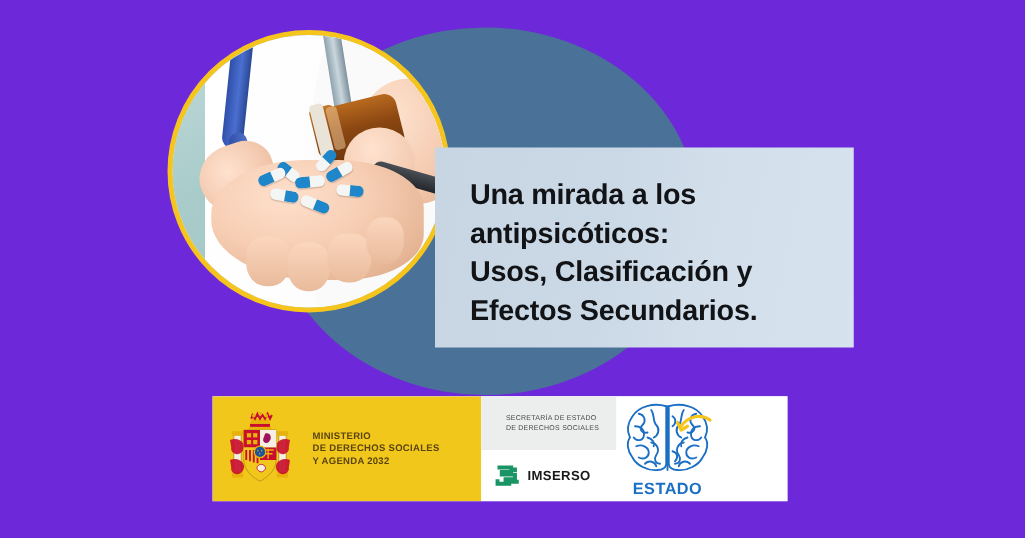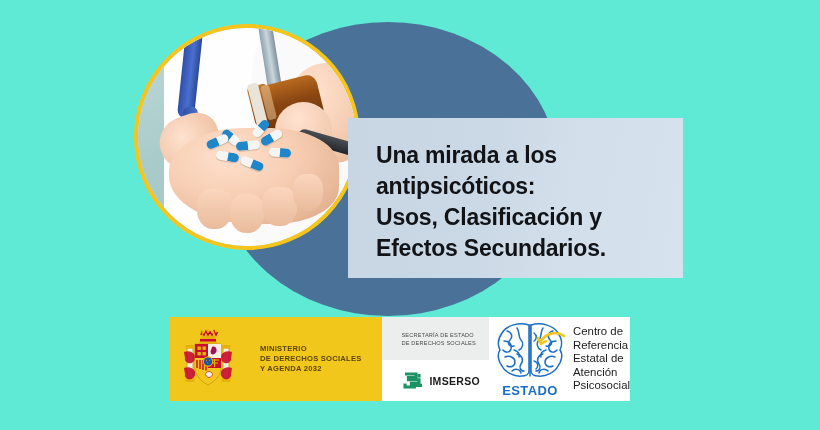--- a/index.html
+++ b/index.html
@@ -3,21 +3,21 @@
 <meta charset="utf-8">
 <style>
   html,body{margin:0;padding:0;}
   body{
     width:820px;height:430px;
     background:#6190ba;
     font-family:"Liberation Sans", sans-serif;
     overflow:hidden;
     position:relative;
   }
-  #stage{position:absolute;left:0;top:0;width:820px;height:430px;overflow:hidden;background:#5eead4;}
+  #stage{position:absolute;left:0;top:0;width:820px;height:430px;overflow:hidden;background:#6d28d9;}
 
   
   .deco-circle{
     position:absolute;
     left:218px;top:22px;
     width:340px;height:294px;
     border-radius:50%;
     background:#4a7299;
   }
 
@@ -102,26 +102,26 @@
     position:absolute;
     left:170px;top:317px;
     width:460px;height:84px;
     display:flex;
     background:#ffffff;
     overflow:hidden;
   }
   
   .lb-min{width:215px;background:#f2c71b;display:flex;align-items:center;padding-left:12px;box-sizing:border-box;}
   .coa{width:52px;height:62px;position:relative;flex:0 0 auto;}
-  .min-text{margin-left:26px;color:#5a4410;font-size:7.6px;line-height:10.2px;letter-spacing:.25px;font-weight:bold;}
+  .min-text{margin-left:16px;color:#5a4410;font-size:7.6px;line-height:10.2px;letter-spacing:.25px;font-weight:bold;}
   
   .lb-ims{width:108px;background:#ffffff;position:relative;display:flex;flex-direction:column;box-sizing:border-box;}
   .ims-top{height:43px;background:#eceded;display:flex;align-items:center;justify-content:center;}
   .ims-top-txt{color:#4a4a4a;font-size:5.6px;line-height:8px;letter-spacing:.2px;text-align:left;padding-left:6px;}
-  .ims-bot{flex:1;display:flex;align-items:center;padding-left:20px;gap:6px;}
+  .ims-bot{flex:1;display:flex;align-items:center;padding-left:10px;gap:6px;}
   .ims-mark{width:21px;height:21px;position:relative;flex:0 0 auto;}
   .ims-name{color:#1a1a1a;font-size:10.5px;font-weight:bold;letter-spacing:.3px;}
   
   .lb-creap{flex:1;background:#ffffff;display:flex;align-items:center;padding-left:4px;box-sizing:border-box;}
   .brain-wrap{width:74px;height:80px;position:relative;flex:0 0 auto;}
   .brain-svg{position:absolute;left:0;top:0;}
   .creap-word{position:absolute;left:0;bottom:1px;width:74px;text-align:center;color:#1b6fc4;font-size:13px;font-weight:bold;letter-spacing:.4px;}
   .creap-text{margin-left:6px;color:#1b1b1b;font-size:11.4px;line-height:13.6px;white-space:pre-line;}
 
   .hidden-txt{position:absolute;width:1px;height:1px;overflow:hidden;opacity:0;}
@@ -321,21 +321,16 @@
             <path d="M53 31 C49 32 47 35 48 38"></path>
             <path d="M41 14 C44 16 44 20 41 22"></path>
             <path d="M41 42 C45 43 46 47 43 50"></path>
           </g>
 
           <path d="M47 23 C54 13 64 12 71 17" fill="none" stroke="#f5c51e" stroke-width="2.6" stroke-linecap="round"></path>
           <path d="M45 19 L48 25 L53 22" fill="none" stroke="#f5c51e" stroke-width="2.6" stroke-linecap="round" stroke-linejoin="round"></path>
         </svg>
         <div class="creap-word">ESTADO</div>
       </div>
-      <div class="creap-text">Centro de
-Referencia
-Estatal de
-Atención
-Psicosocial</div>
     </div>
 
   </div>
 </div>
 
 </body></html>

